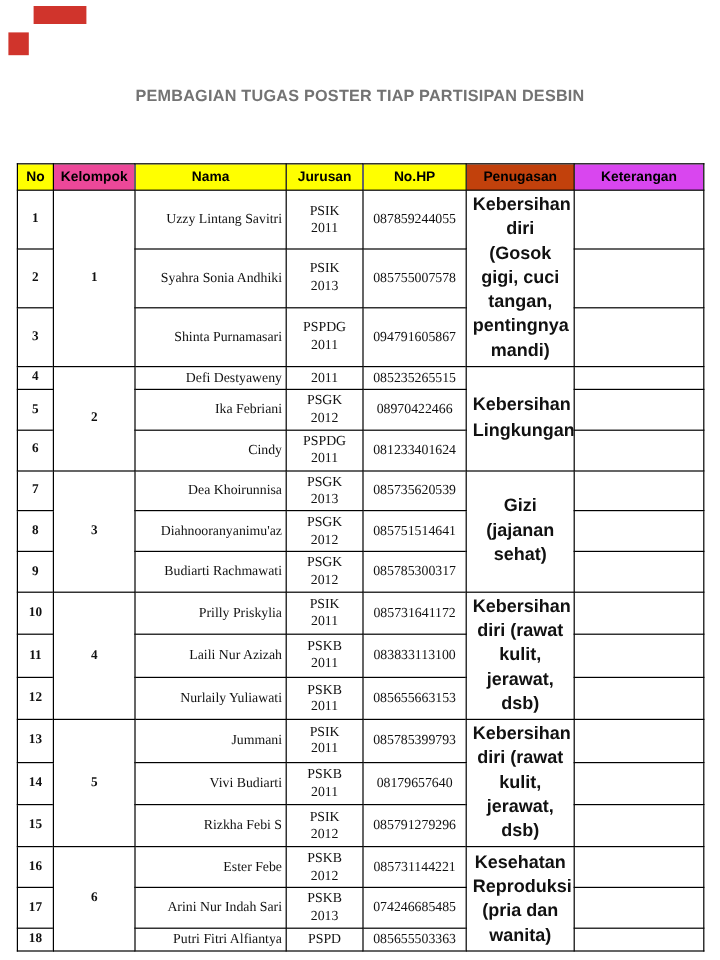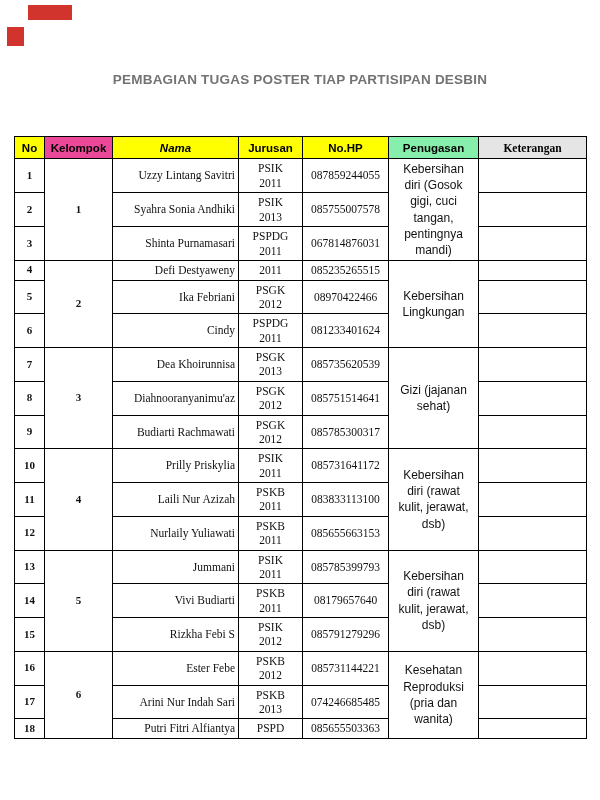--- a/index.html
+++ b/index.html
@@ -66,22 +66,22 @@
     vertical-align: middle;
     line-height: 1.25;
     padding: 2px 3px;
     background: #ffffff;
   }
   td.col-no, td.col-kelompok { font-weight: bold; font-size: 11px; }
   td.col-nama { text-align: right; padding-left: 8px; }
   td.col-jurusan { white-space: pre-line; }
   td.col-penugasan {
     font-family: "Liberation Sans", sans-serif;
-    font-weight: normal;
-    font-size: 12px;
+    font-weight: bold;
+    font-size: 15px;
     line-height: 1.35;
     padding: 2px 5px;
   }
 </style>
 </head>
 <body>
 
 <div class="page">
   <div class="red-mark mark1" style="background: rgb(208, 52, 44);"></div>
   <div class="red-mark mark2" style="background: rgb(208, 52, 44);"></div>
@@ -95,25 +95,25 @@
       <col style="width:126px">
       <col style="width:64px">
       <col style="width:86px">
       <col style="width:90px">
       <col style="width:108px">
     </colgroup>
     <thead>
       <tr id="header-row">
           <th style="background: rgb(255, 255, 0);">No</th>
           <th style="background: #ec4899;">Kelompok</th>
-          <th style="background: rgb(255, 255, 0); font-style: italic;">Nama</th>
+          <th style="background: rgb(255, 255, 0);">Nama</th>
           <th style="background: rgb(255, 255, 0);">Jurusan</th>
           <th style="background: rgb(255, 255, 0);">No.HP</th>
-          <th style="background: #86efac;">Penugasan</th>
-          <th style="background: #e5e5e5; font-family: Liberation Serif, serif;">Keterangan</th>
+          <th style="background: #c2410c;">Penugasan</th>
+          <th style="background: #d946ef;">Keterangan</th>
         </tr>
     </thead>
     <tbody id="table-body">
         <tr>
           <td class="col-no">1</td>
           <td class="col-kelompok" rowspan="3">1</td>
           <td class="col-nama">Uzzy Lintang Savitri</td>
           <td class="col-jurusan">PSIK
 2011</td>
           <td class="col-hp">087859244055</td>
@@ -126,21 +126,21 @@
           <td class="col-jurusan">PSIK
 2013</td>
           <td class="col-hp">085755007578</td>
           <td class="col-keterangan"></td>
         </tr>
         <tr>
           <td class="col-no">3</td>
           <td class="col-nama">Shinta Purnamasari</td>
           <td class="col-jurusan">PSPDG
 2011</td>
-          <td class="col-hp">067814876031</td>
+          <td class="col-hp">094791605867</td>
           <td class="col-keterangan"></td>
         </tr>
         <tr>
           <td class="col-no">4</td>
           <td class="col-kelompok" rowspan="3">2</td>
           <td class="col-nama">Defi Destyaweny</td>
           <td class="col-jurusan">2011</td>
           <td class="col-hp">085235265515</td>
           <td class="col-penugasan" rowspan="3">Kebersihan Lingkungan</td>
           <td class="col-keterangan"></td>

